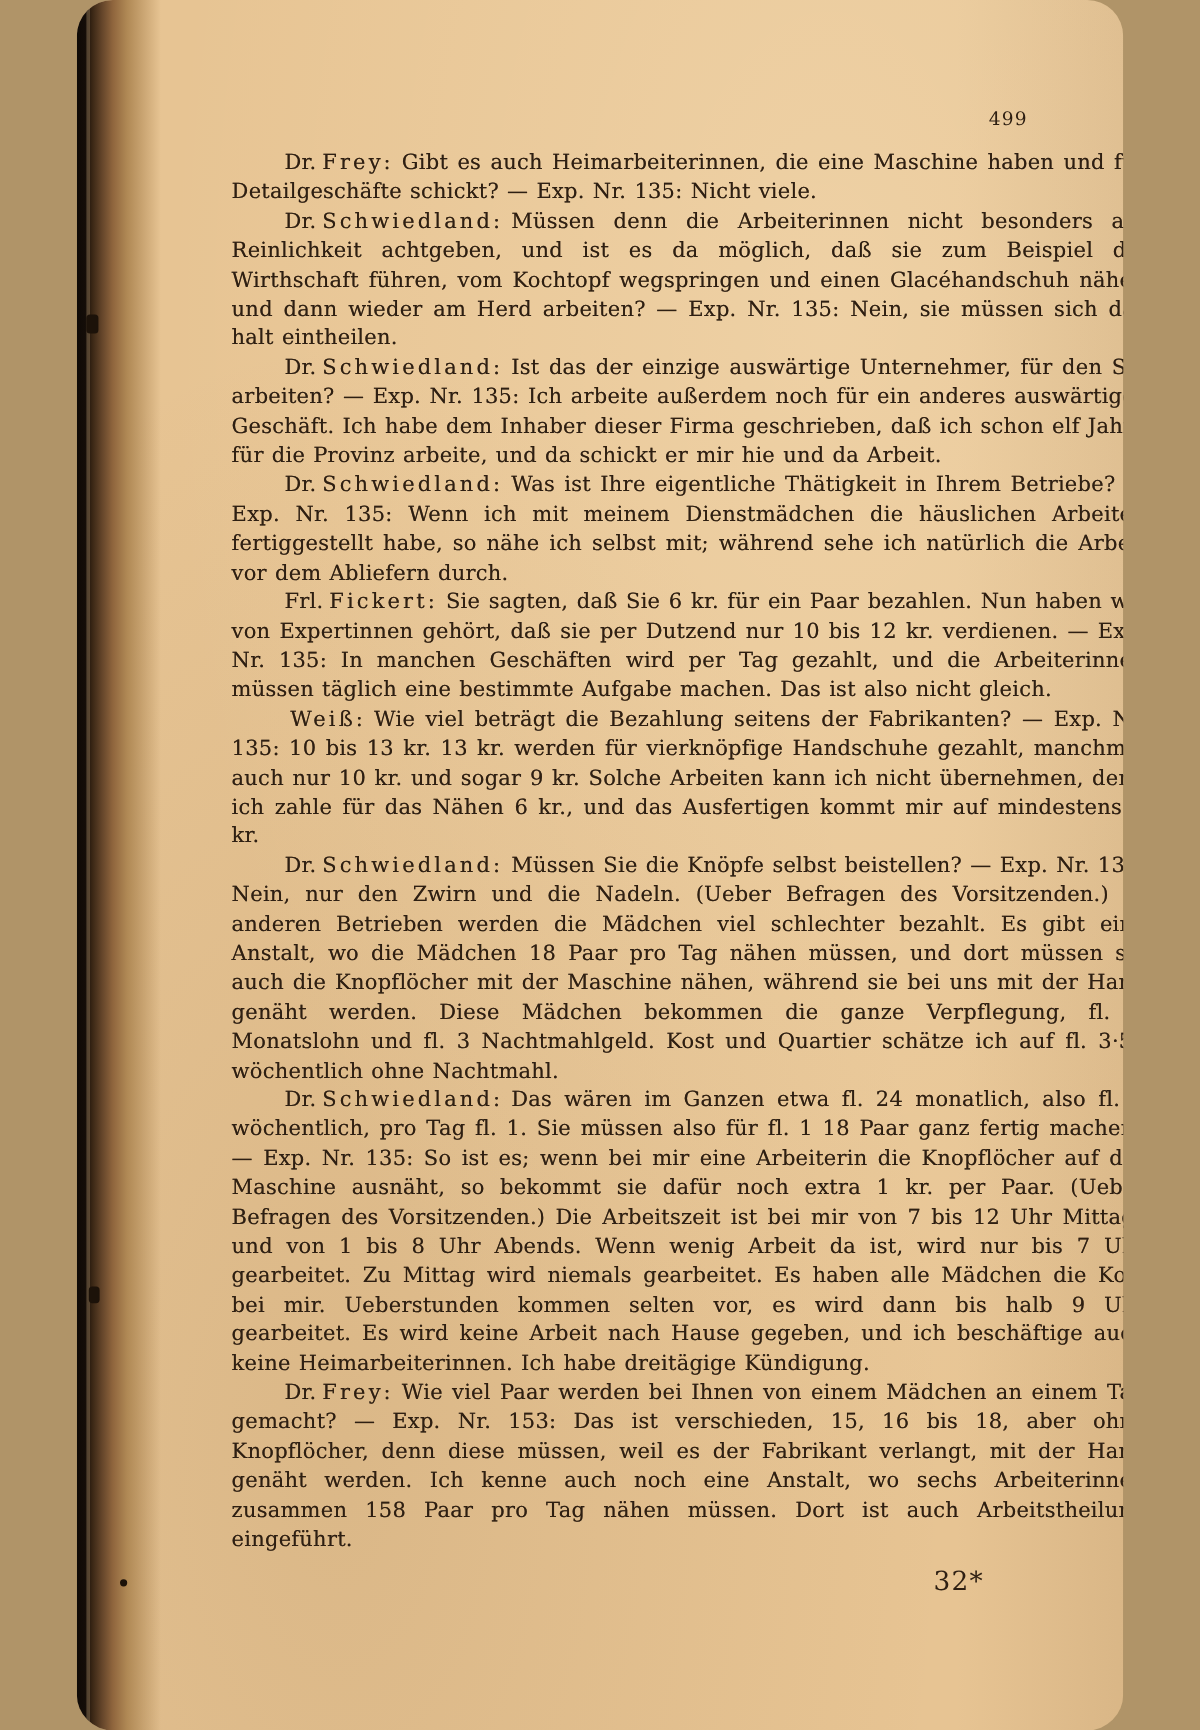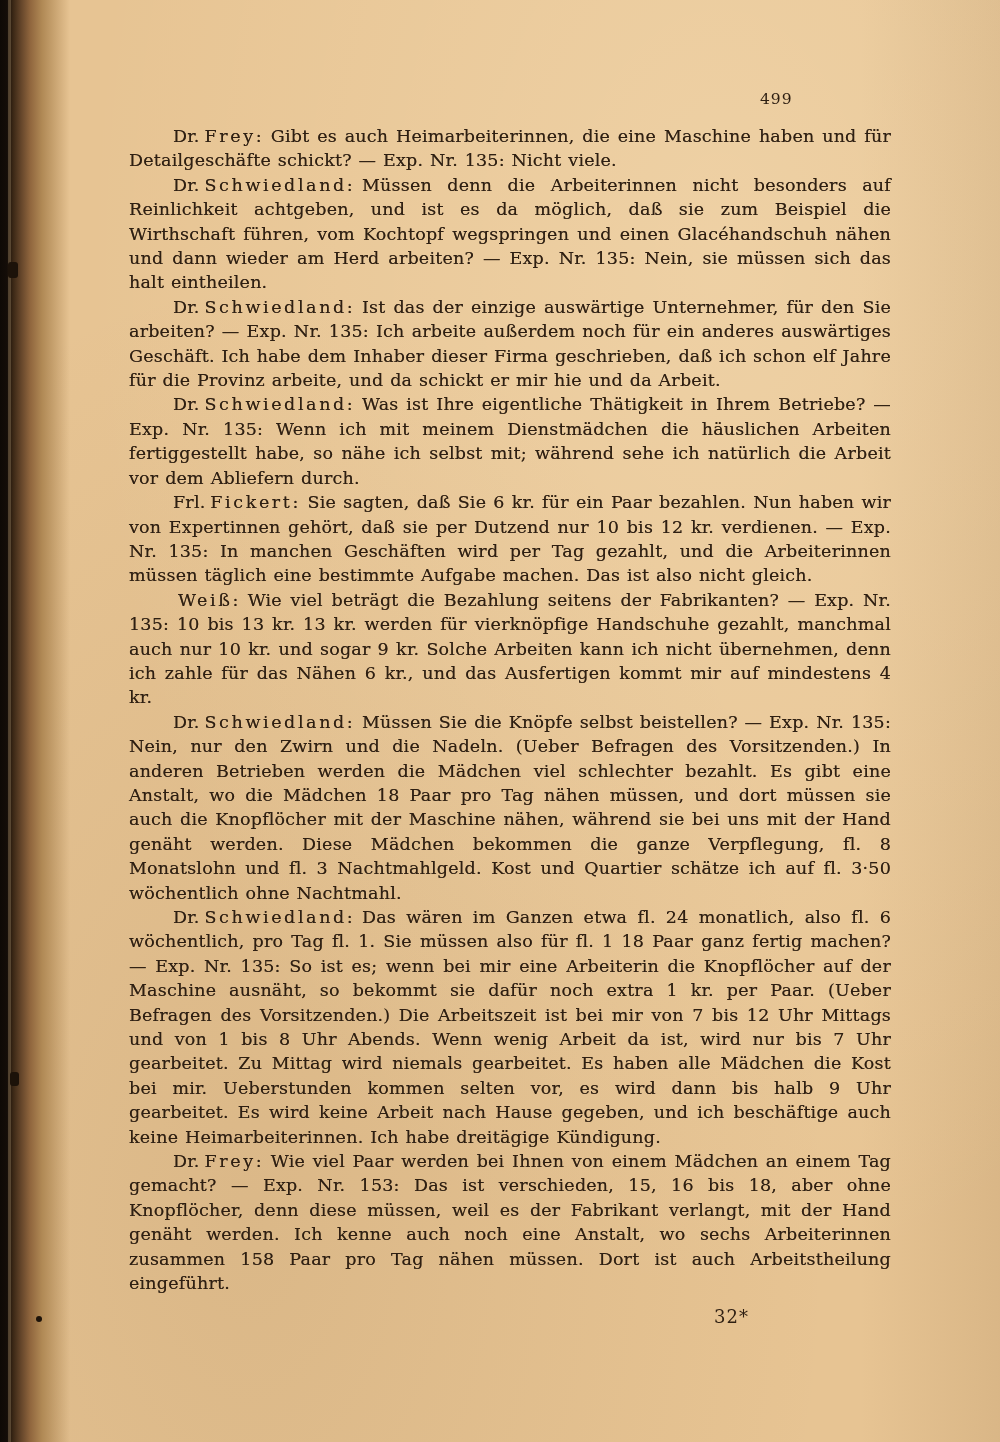--- a/index.html
+++ b/index.html
@@ -2,31 +2,32 @@
 <html lang="de" style="--paper: #e7c493; --ink: #2e1f12;"><head>
 <meta charset="utf-8">
 <style>
   :root {
     --paper: #e7c493;
     --ink: #2e1f12;
   }
   html, body { margin: 0; padding: 0; background: #b09468; }
   .page {
     position: relative;
-    width: 1000px;
+    width: 872px;
     height: 1442px;
     margin: 0 auto;
     overflow: hidden;
     background:
       radial-gradient(ellipse at 72% 18%, rgba(255,238,205,0.30), transparent 62%),
       radial-gradient(ellipse at 25% 85%, rgba(110,75,35,0.10), transparent 55%),
       linear-gradient(to left, rgba(120,85,45,0.12), transparent 140px),
       var(--paper);
     color: var(--ink);
     font-family: "DejaVu Serif", "Liberation Serif", serif;
+    border-radius: 30px;
   }
   .spine {
     position: absolute;
     left: 0; top: 0; bottom: 0;
     width: 70px;
     background: linear-gradient(to right,
       #0f0a06 0px, #140d08 7px, #3a2715 13px,
       #64452a 21px, #8f653d 30px, #b08955 42px,
       rgba(176,137,85,0) 70px);
   }
@@ -66,21 +67,21 @@
     text-shadow: 0 0 0.5px rgba(46,31,18,0.65);
   }
   .speaker-prefix { margin-right: 0.28em; }
   .speaker-name {
     letter-spacing: 2.6px;
     margin-right: 0.38em;
   }
   .signature-mark {
     position: absolute;
     left: 714px; top: 1306px;
-    font-size: 18px;
+    font-size: 22px;
     letter-spacing: 1px;
   }
 </style>
 </head>
 <body>
 
 <div class="page">
 
   <div class="spine">
     <div class="spine-highlight"></div>

